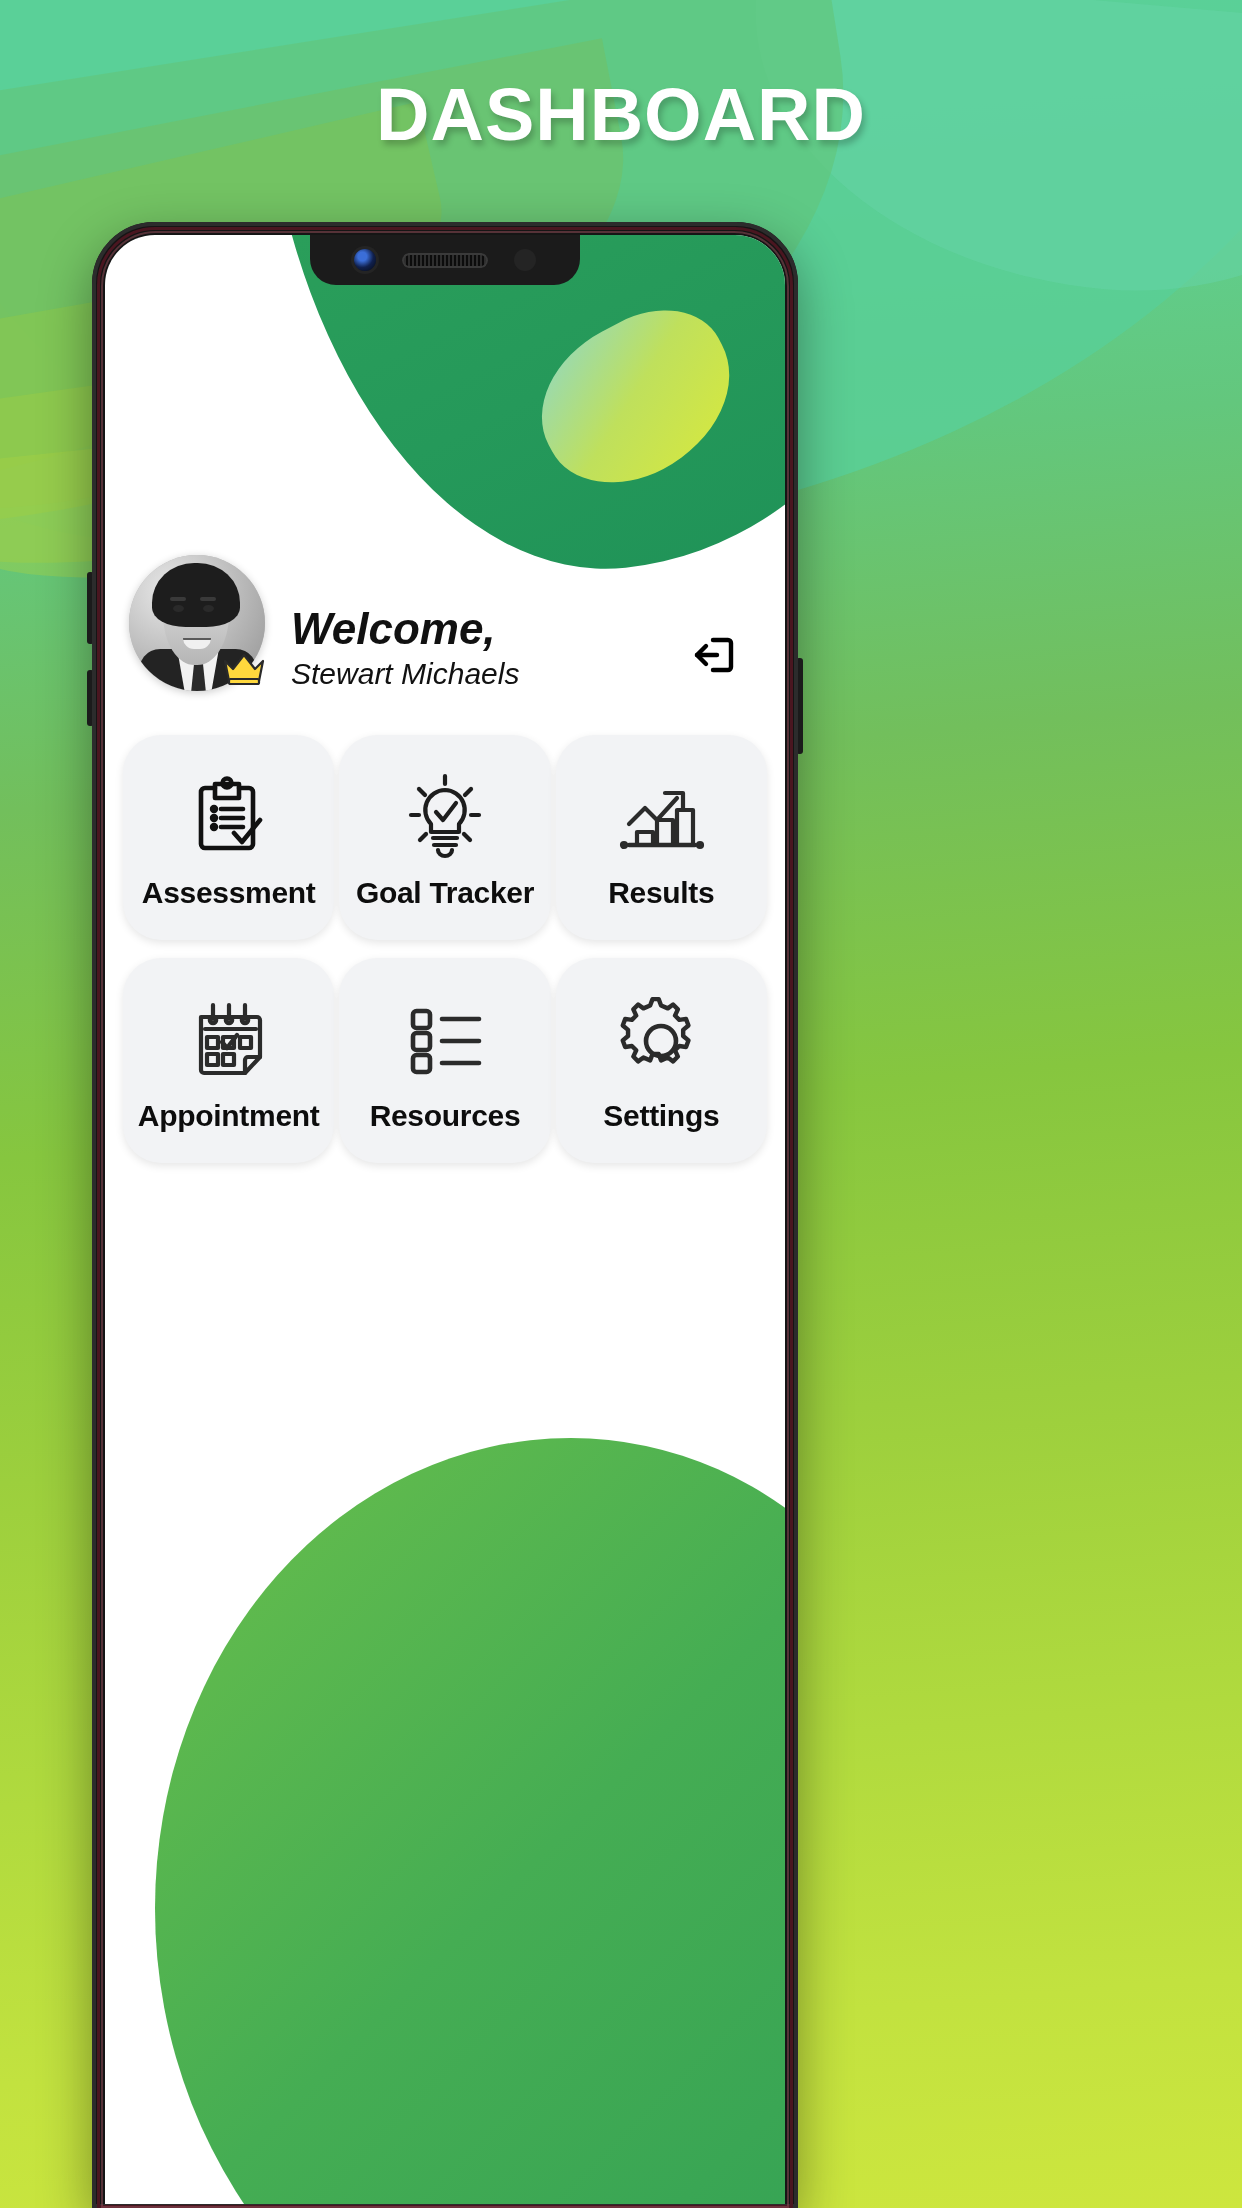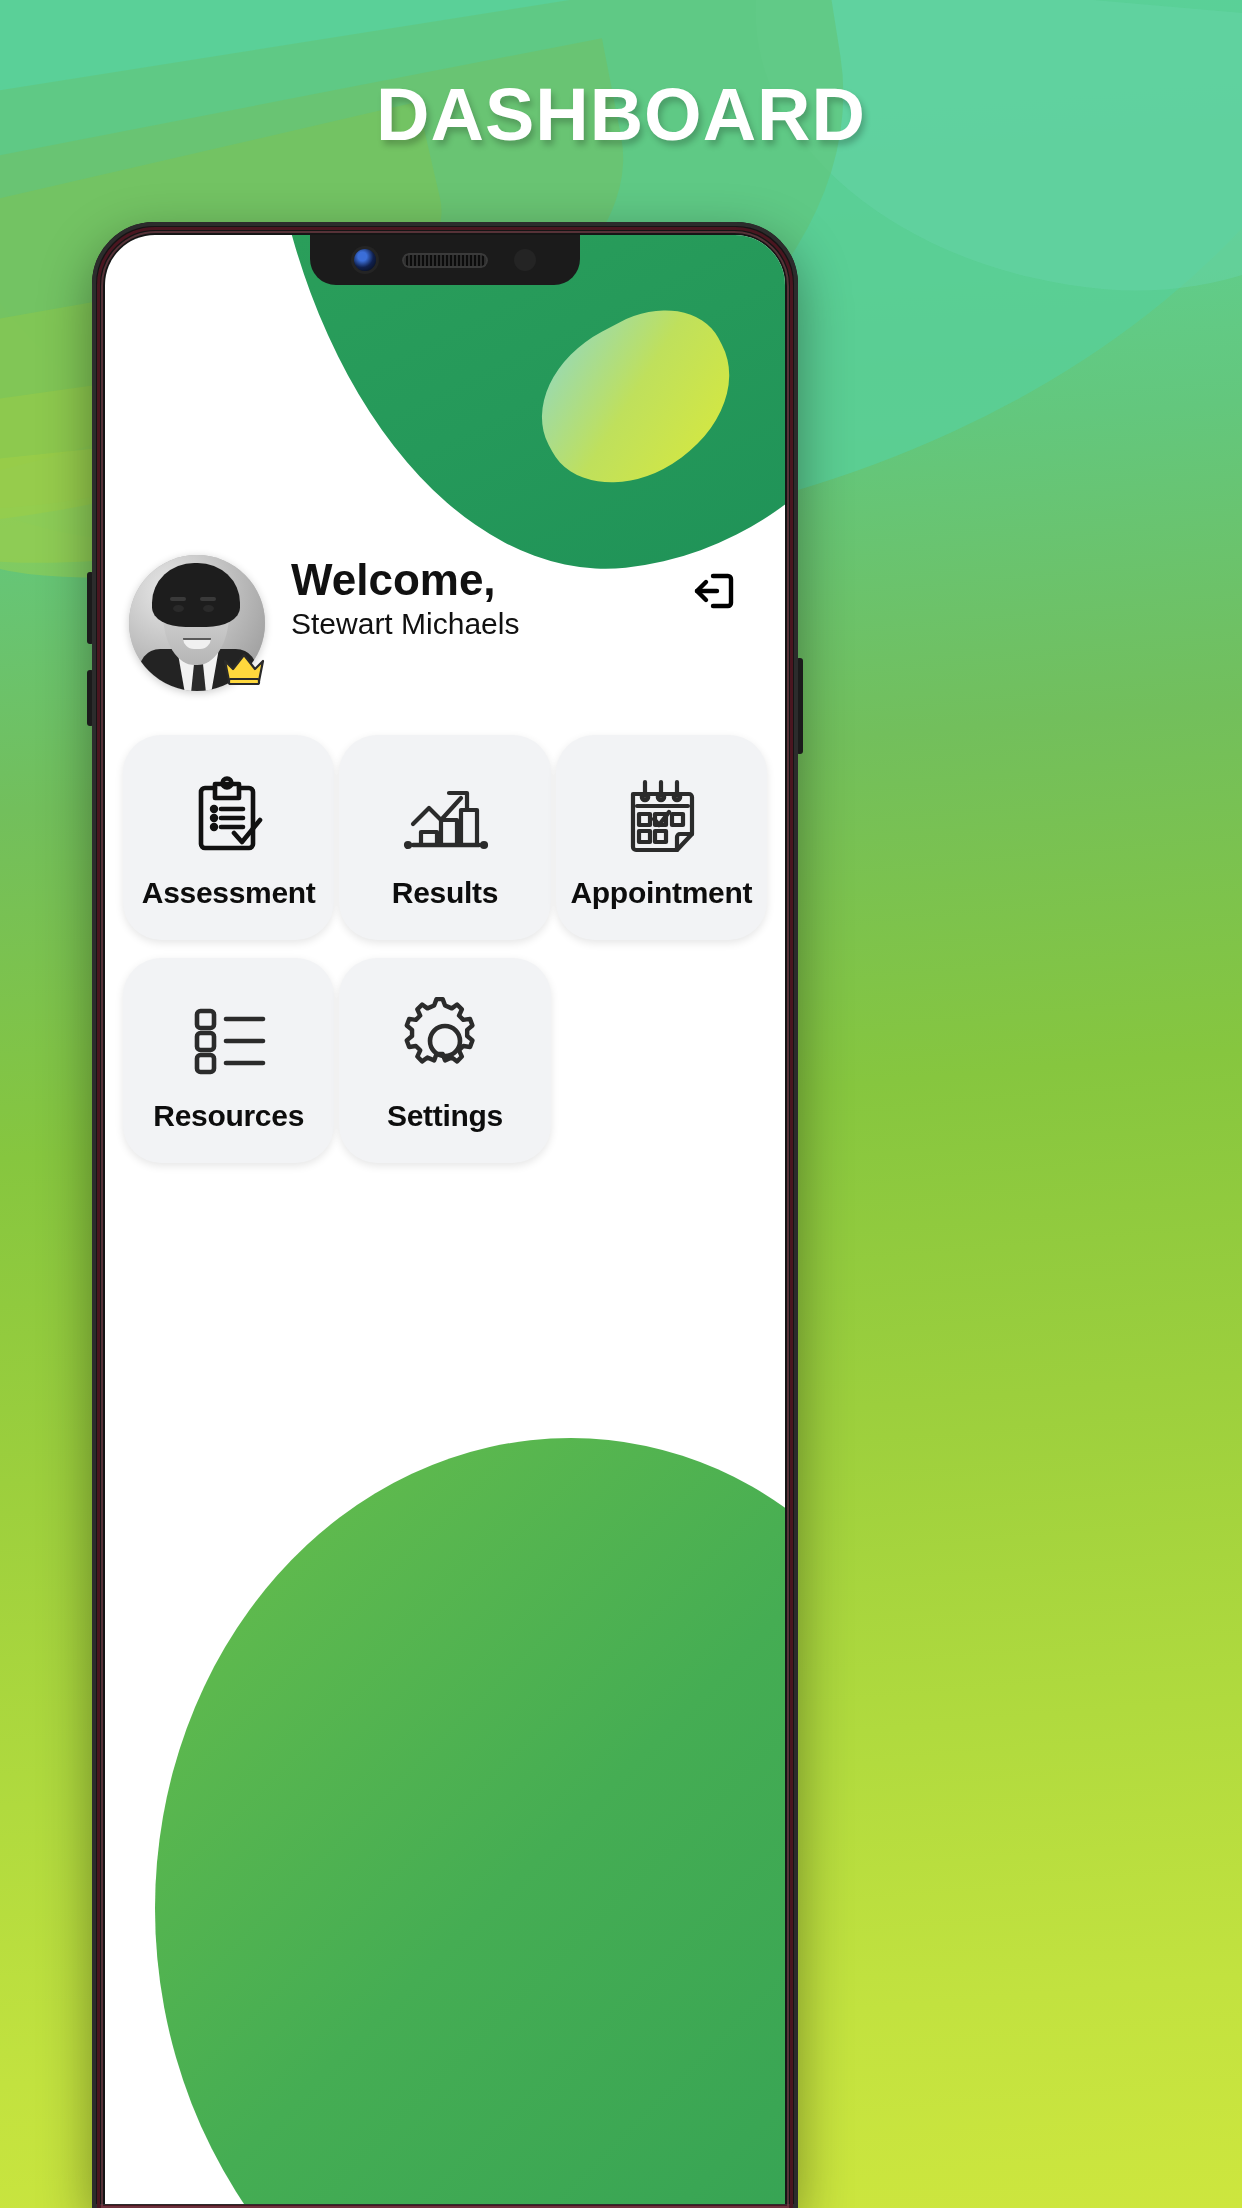--- a/index.html
+++ b/index.html
@@ -178,22 +178,23 @@
     border-radius:58% 42% 46% 54%/52% 48% 52% 48%;
     background:linear-gradient(160deg,#7cc74a 0%,#56b44e 100%);
     opacity:.92;
   }
 
   .content { position:absolute; inset:0; z-index:4; }
 
   
   .profile {
     position:absolute; top:320px; left:0; width:100%;
-    display:flex; align-items:flex-start;
+    display:flex; align-items:flex-end;
     padding:0 34px 0 24px;
+    font-style:italic;
   }
   .avatar-wrap { position:relative; flex:0 0 auto; }
   .avatar {
     width:136px; height:136px; border-radius:50%;
     overflow:hidden;
     background:#b9b9b9;
     position:relative;
     box-shadow:0 2px 8px rgba(0,0,0,.2);
   }
   .av-bg {
@@ -377,20 +378,39 @@
               <circle cx="31" cy="37" r="1.9" fill="#111"></circle>
               <circle cx="31" cy="46" r="1.9" fill="#111"></circle>
               <circle cx="31" cy="55" r="1.9" fill="#111"></circle>
               <polyline points="51,61 59,70 77,48"></polyline>
             </svg>
           </div>
           <div class="tile-label">Assessment</div>
         </div>
 
 
+        <div class="tile">
+          <div class="tile-icon">
+            <svg width="92" height="92" viewBox="0 0 92 92" fill="none" stroke="#1d1d1d" stroke-width="4.2" stroke-linecap="round" stroke-linejoin="round">
+              <path d="M46 18 a20 20 0 0 1 14 34 v8 H32 v-8 A20 20 0 0 1 46 18 Z"></path>
+              <polyline points="37,40 44,48 57,31"></polyline>
+              <line x1="34" y1="66" x2="58" y2="66"></line>
+              <line x1="35" y1="73" x2="57" y2="73"></line>
+              <path d="M39 78 a7 6 0 0 0 14 0"></path>
+              <line x1="46" y1="4" x2="46" y2="12"></line>
+              <line x1="20" y1="43" x2="12" y2="43"></line>
+              <line x1="72" y1="43" x2="80" y2="43"></line>
+              <line x1="26" y1="23" x2="20" y2="17"></line>
+              <line x1="66" y1="23" x2="72" y2="17"></line>
+              <line x1="27" y1="62" x2="21" y2="68"></line>
+              <line x1="65" y1="62" x2="71" y2="68"></line>
+            </svg>
+          </div>
+          <div class="tile-label">Goal Tracker</div>
+        </div>
 
         <div class="tile">
           <div class="tile-icon">
             <svg width="92" height="92" viewBox="0 0 92 92" fill="none" stroke="#2b2b2b" stroke-width="4.2" stroke-linecap="round" stroke-linejoin="round">
               <rect x="22" y="60" width="16" height="13"></rect>
               <rect x="42" y="48" width="16" height="25"></rect>
               <rect x="62" y="38" width="16" height="35"></rect>
               <line x1="14" y1="73" x2="80" y2="73" stroke-width="4.6"></line>
               <circle cx="9" cy="73" r="2" fill="#2b2b2b"></circle>
               <circle cx="85" cy="73" r="2" fill="#2b2b2b"></circle>

